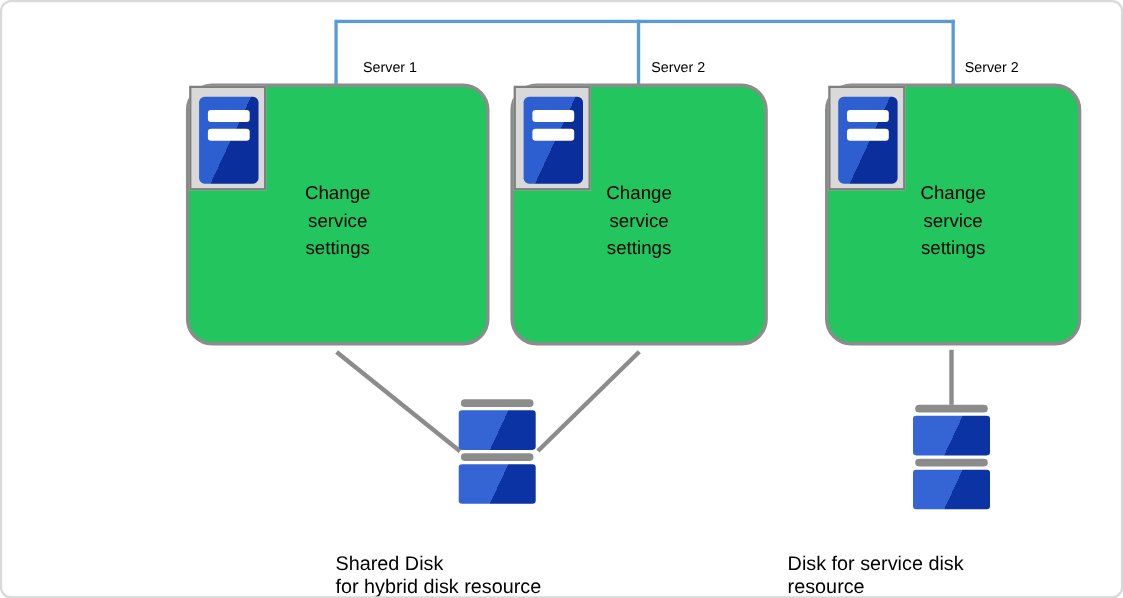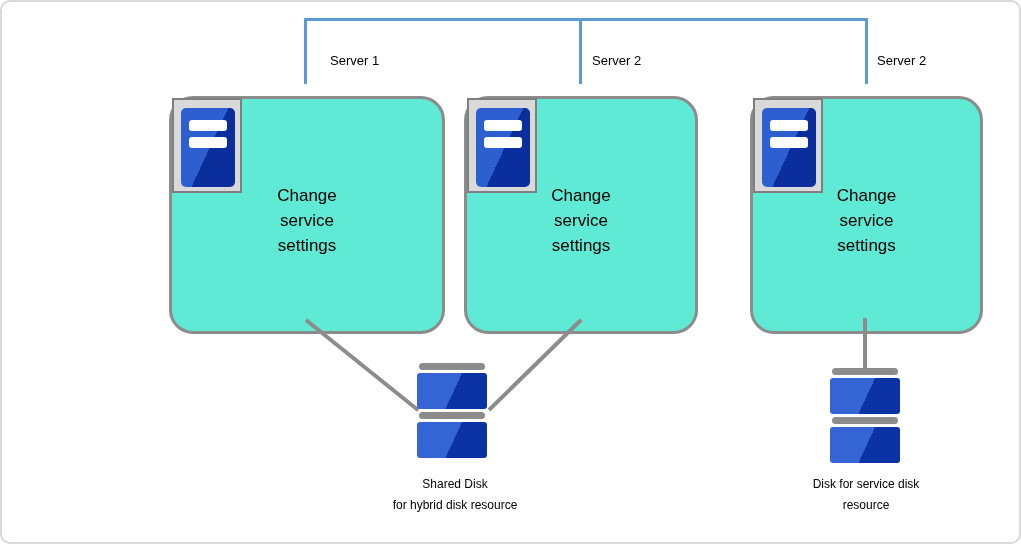--- a/index.html
+++ b/index.html
@@ -24,23 +24,23 @@
   .server-label{
     position:absolute;top:49px;
     font-size:13px;line-height:19px;white-space:nowrap;
   }
   .server-label.l1{left:328px;}
   .server-label.l2{left:590px;}
   .server-label.l3{left:875px;}
 
   
   .srv-box{
-    position:absolute;top:94px;height:238px;
+    position:absolute;top:74px;height:238px;
     box-sizing:border-box;
-    background:#5eead4;
+    background:#22c55e;
     border:3px solid #8C8C8C;
     border-radius:24px;
   }
   .srv-box.b1{left:167px;width:276px;}
   .srv-box.b2{left:462px;width:234px;}
   .srv-box.b3{left:748px;width:233px;}
 
   .srv-body{
     position:absolute;left:0;right:0;top:84px;
     text-align:center;
@@ -83,23 +83,23 @@
   .disk.shared{left:415px;top:361px;}
   .disk.local{left:828px;top:366px;}
   .disk .cap{height:7px;margin:0 2px;border-radius:3.5px;background:#8C8C8C;}
   .disk .platter{
     height:36px;margin-top:3px;border-radius:3px;
     background:linear-gradient(115deg,#3565D5 0%,#3565D5 52%,#0C33A3 52%,#0C33A3 100%);
   }
   .disk .cap.mid{margin-top:3px;}
 
   .disk-caption{
-    position:absolute;top:472px;width:300px;
-    text-align:center;
-    font-size:12px;line-height:21px;
+    position:absolute;top:500px;width:300px;
+    text-align:left;
+    font-size:18px;line-height:21px;
     white-space:pre-line;
   }
   .disk-caption.c1{left:303px;}
   .disk-caption.c2{left:714px;}
 </style>
 </head>
 <body>
 
 <div class="canvas">
 

